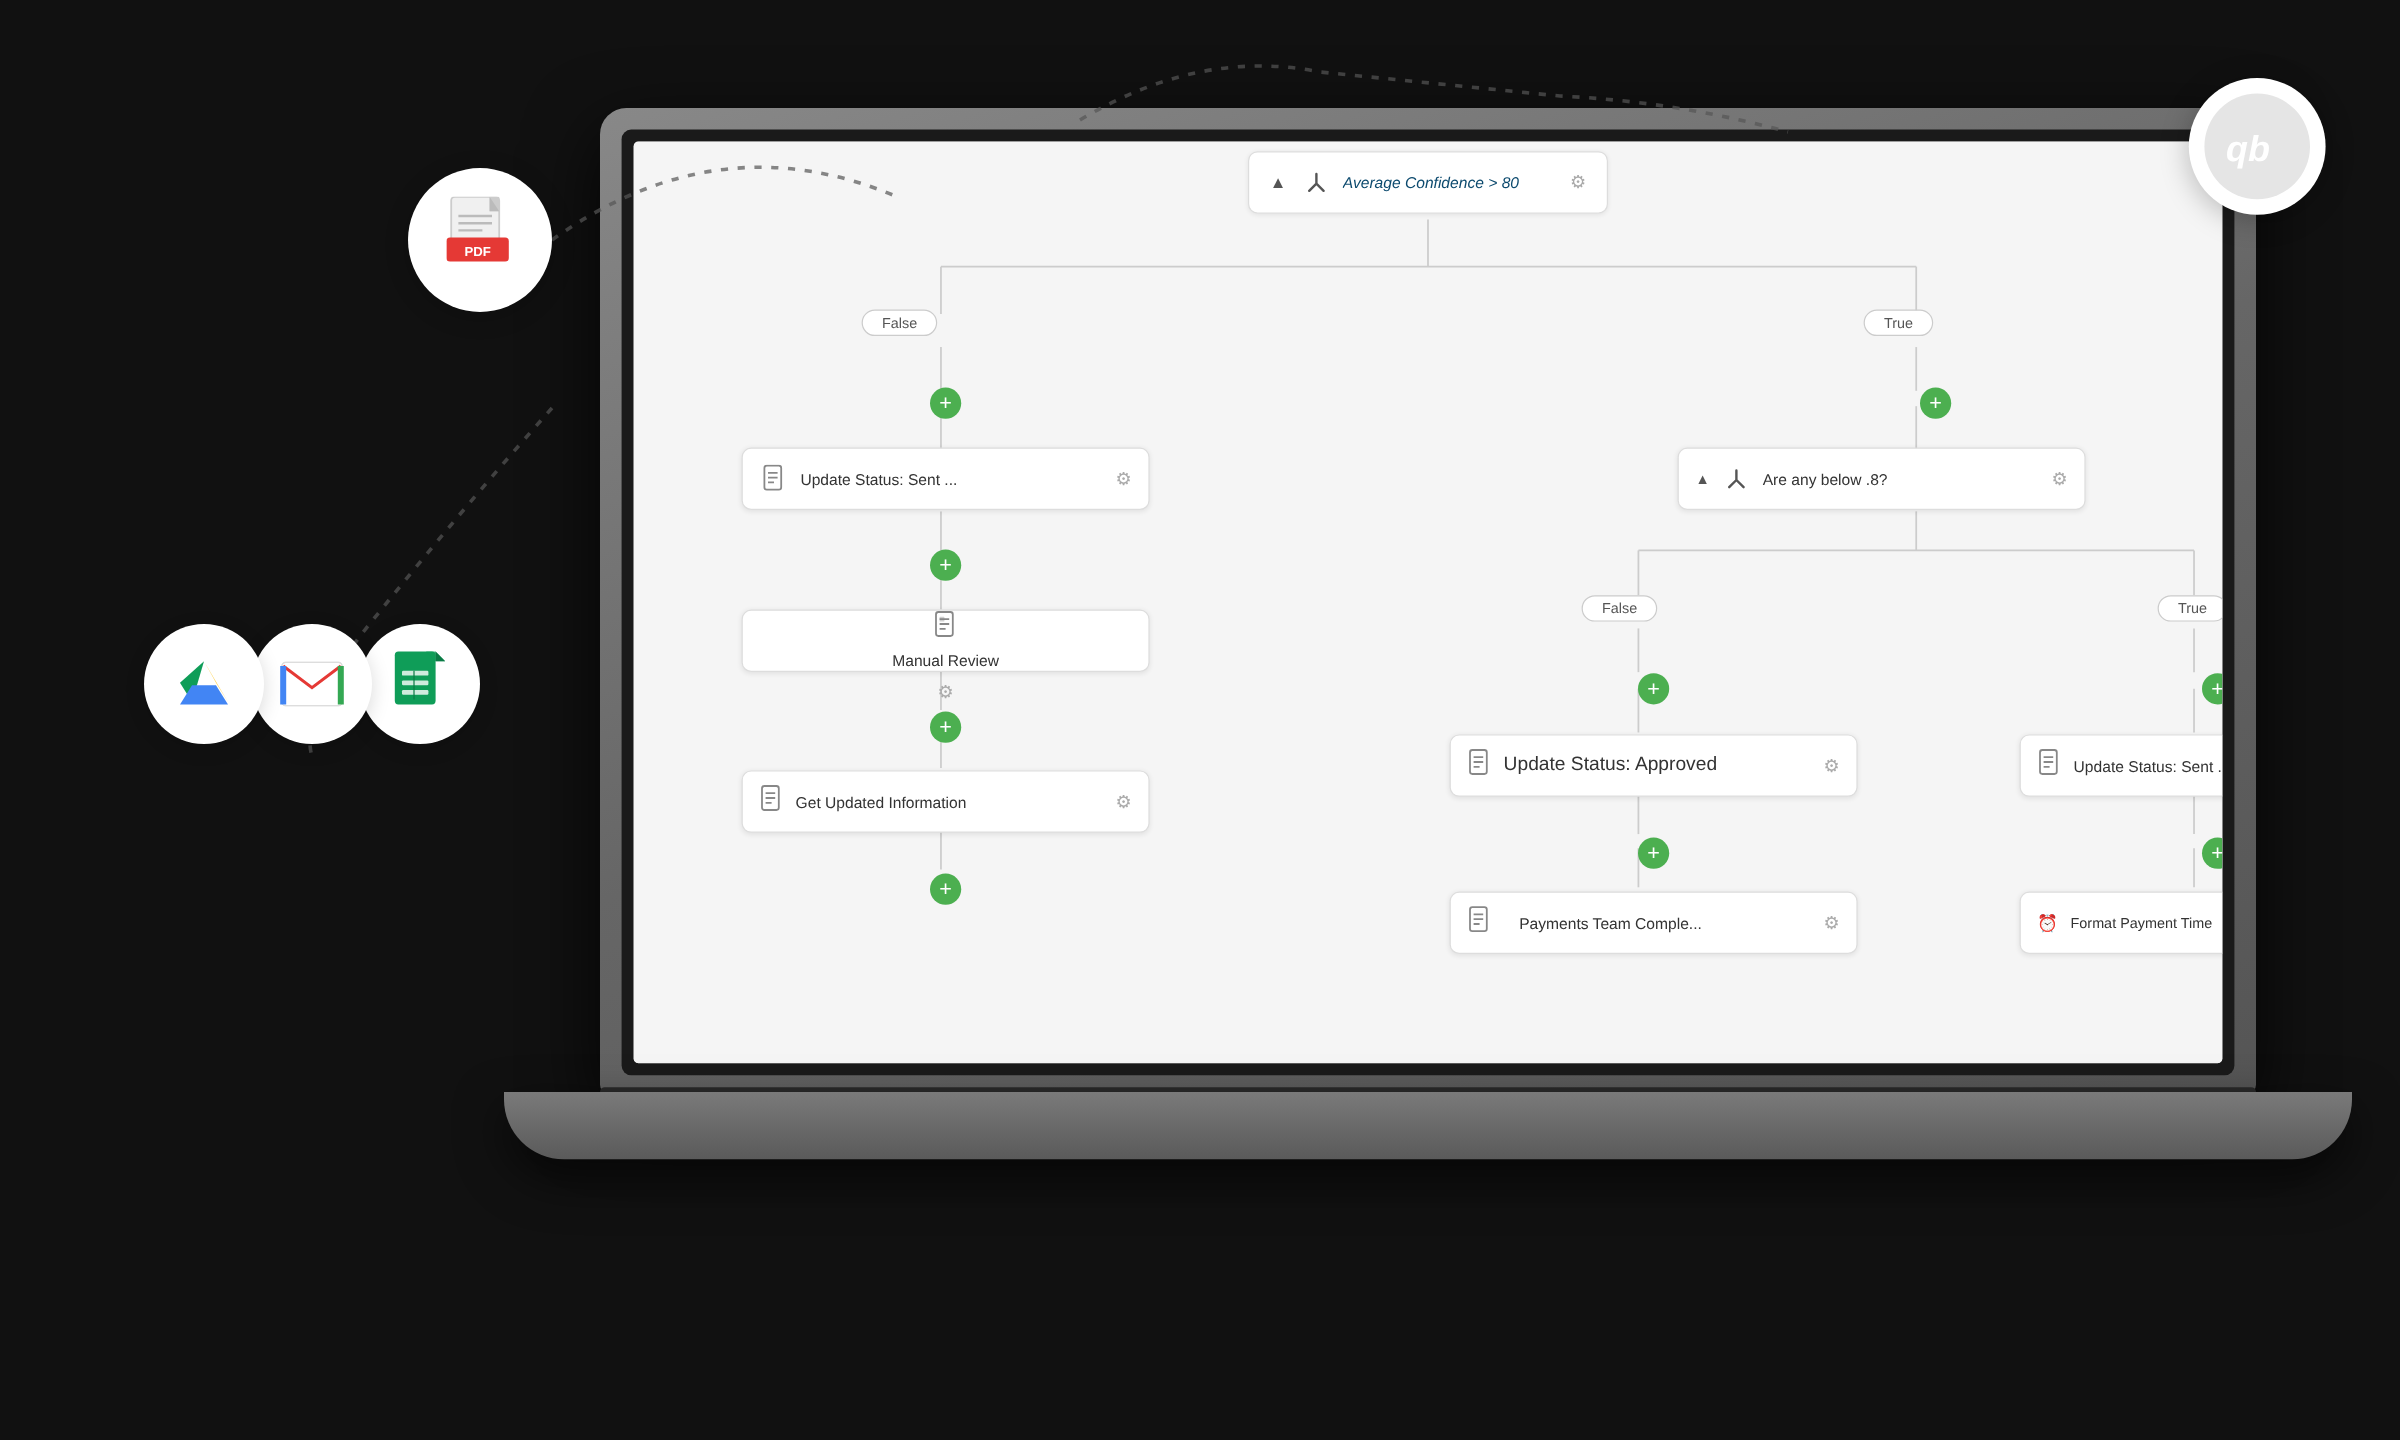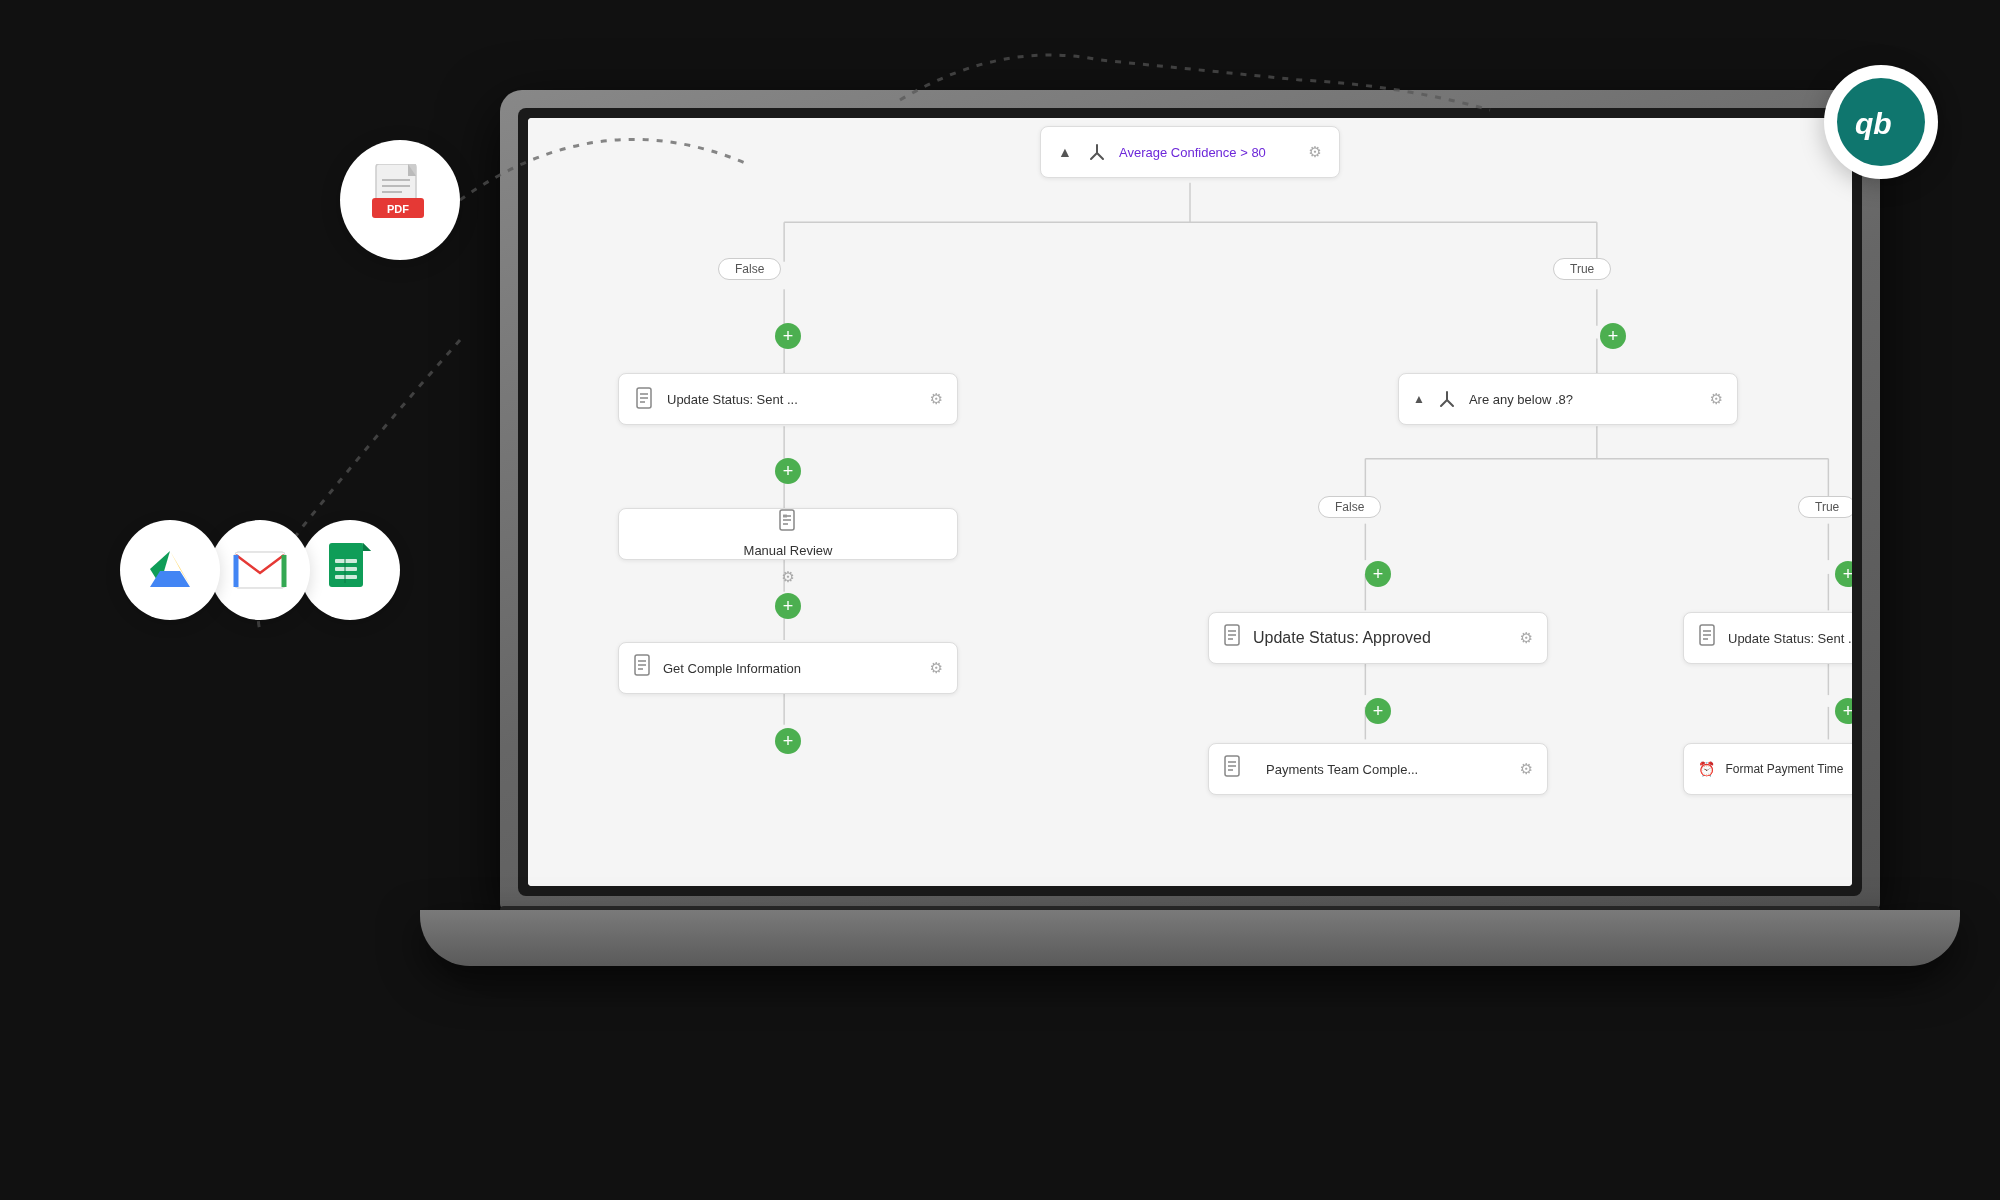--- a/index.html
+++ b/index.html
@@ -80,21 +80,21 @@
 
         <rect x="8" y="18" width="22" height="4" rx="1" fill="#fff" opacity="0.8"></rect>
         <rect x="8" y="26" width="22" height="4" rx="1" fill="#fff" opacity="0.8"></rect>
         <rect x="8" y="34" width="22" height="4" rx="1" fill="#fff" opacity="0.8"></rect>
         <line x1="18" y1="18" x2="18" y2="42" stroke="#0a7a45" stroke-width="1"></line>
       </svg>
     </div>
   </div>
 
   <div style="position:absolute;top:65px;right:62px;width:114px;height:114px;background:#fff;border-radius:50%;display:flex;align-items:center;justify-content:center;box-shadow:0 4px 24px rgba(0,0,0,0.25);z-index:20;">
-    <div style="width:88px;height:88px;background:#0f766e;border-radius:50%;display:flex;align-items:center;justify-content:center;">
+    <div style="width:88px;height:88px;background:#e5e5e5;border-radius:50%;display:flex;align-items:center;justify-content:center;">
       <svg width="60" height="44" viewBox="0 0 60 44">
         <text x="4" y="34" font-size="30" font-weight="900" fill="#fff" font-family="Arial,sans-serif" font-style="italic">qb</text>
       </svg>
     </div>
   </div>
 
   <div style="position:absolute;top:90px;left:500px;width:1380px;height:900px;">
 
     <div style="position:absolute;top:0;left:0;width:100%;height:820px;background:linear-gradient(160deg,#888 0%,#666 50%,#555 100%);border-radius:22px 22px 6px 6px;padding:18px 18px 14px 18px;box-shadow:0 20px 60px rgba(0,0,0,0.8);">
 
@@ -155,21 +155,21 @@
 
             </svg>
 
             <div style="position:absolute;top:8px;left:50%;transform:translateX(-50%);background:#fff;border:1.5px solid #ddd;border-radius:8px;display:flex;align-items:center;padding:0 14px;height:52px;gap:10px;width:300px;box-shadow:0 1px 4px rgba(0,0,0,0.08);">
               <div style="width:20px;height:20px;display:flex;align-items:center;justify-content:center;color:#555;font-size:14px;">▲</div>
               <div style="width:24px;height:24px;display:flex;align-items:center;justify-content:center;">
                 <svg width="20" height="18" viewBox="0 0 20 18">
                     <path d="M10 2 L10 10 M10 10 L4 16 M10 10 L16 16" stroke="#555" stroke-width="2" fill="none" stroke-linecap="round"></path>
                   </svg>
               </div>
-              <div style="flex:1;font-size:13px;color:#6d28d9;white-space:nowrap;overflow:hidden;text-overflow:ellipsis;">Average Confidence &gt; 80</div>
+              <div style="flex:1;font-size:13px;color:#0c4a6e;white-space:nowrap;overflow:hidden;text-overflow:ellipsis;font-style:italic;">Average Confidence &gt; 80</div>
               <div style="width:20px;height:20px;display:flex;align-items:center;justify-content:center;color:#aaa;font-size:15px;cursor:pointer;">⚙</div>
             </div>
 
             <div style="position:absolute;top:140px;left:190px;background:#fff;border:1.5px solid #ccc;border-radius:20px;padding:3px 16px;font-size:12px;color:#555;">False</div>
 
             <div style="position:absolute;top:140px;left:1025px;background:#fff;border:1.5px solid #ccc;border-radius:20px;padding:3px 16px;font-size:12px;color:#555;">True</div>
 
             <div style="position:absolute;top:205px;left:247px;width:26px;height:26px;background:#4caf50;border-radius:50%;display:flex;align-items:center;justify-content:center;color:#fff;font-size:18px;cursor:pointer;font-weight:300;line-height:1;">+</div>
 
             <div style="position:absolute;top:205px;left:1072px;width:26px;height:26px;background:#4caf50;border-radius:50%;display:flex;align-items:center;justify-content:center;color:#fff;font-size:18px;cursor:pointer;font-weight:300;line-height:1;">+</div>
@@ -252,21 +252,21 @@
 
             <div style="position:absolute;top:524px;left:90px;background:#fff;border:1.5px solid #ddd;border-radius:8px;display:flex;align-items:center;padding:0 14px;height:52px;gap:10px;width:340px;box-shadow:0 1px 4px rgba(0,0,0,0.08);">
               <div>
                 <svg width="20" height="24" viewBox="0 0 20 24">
                     <rect x="2" y="1" width="14" height="20" rx="2" fill="none" stroke="#888" stroke-width="1.5"></rect>
                     <line x1="5" y1="7" x2="13" y2="7" stroke="#888" stroke-width="1.5"></line>
                     <line x1="5" y1="11" x2="13" y2="11" stroke="#888" stroke-width="1.5"></line>
                     <line x1="5" y1="15" x2="10" y2="15" stroke="#888" stroke-width="1.5"></line>
                   </svg>
               </div>
-              <div style="flex:1;font-size:13px;color:#333;">Get Comple Information</div>
+              <div style="flex:1;font-size:13px;color:#333;">Get Updated Information</div>
               <div style="font-size:15px;color:#aaa;cursor:pointer;">⚙</div>
             </div>
 
             <div style="position:absolute;top:580px;left:837px;width:26px;height:26px;background:#4caf50;border-radius:50%;display:flex;align-items:center;justify-content:center;color:#fff;font-size:18px;cursor:pointer;font-weight:300;line-height:1;">+</div>
 
             <div style="position:absolute;top:580px;left:1307px;width:26px;height:26px;background:#4caf50;border-radius:50%;display:flex;align-items:center;justify-content:center;color:#fff;font-size:18px;cursor:pointer;font-weight:300;line-height:1;">+</div>
 
             <div style="position:absolute;top:610px;left:247px;width:26px;height:26px;background:#4caf50;border-radius:50%;display:flex;align-items:center;justify-content:center;color:#fff;font-size:18px;cursor:pointer;font-weight:300;line-height:1;">+</div>
 
             <div style="position:absolute;top:625px;left:680px;background:#fff;border:1.5px solid #ddd;border-radius:8px;display:flex;align-items:center;padding:0 14px;height:52px;gap:23px;width:340px;box-shadow:0 1px 4px rgba(0,0,0,0.08);">

